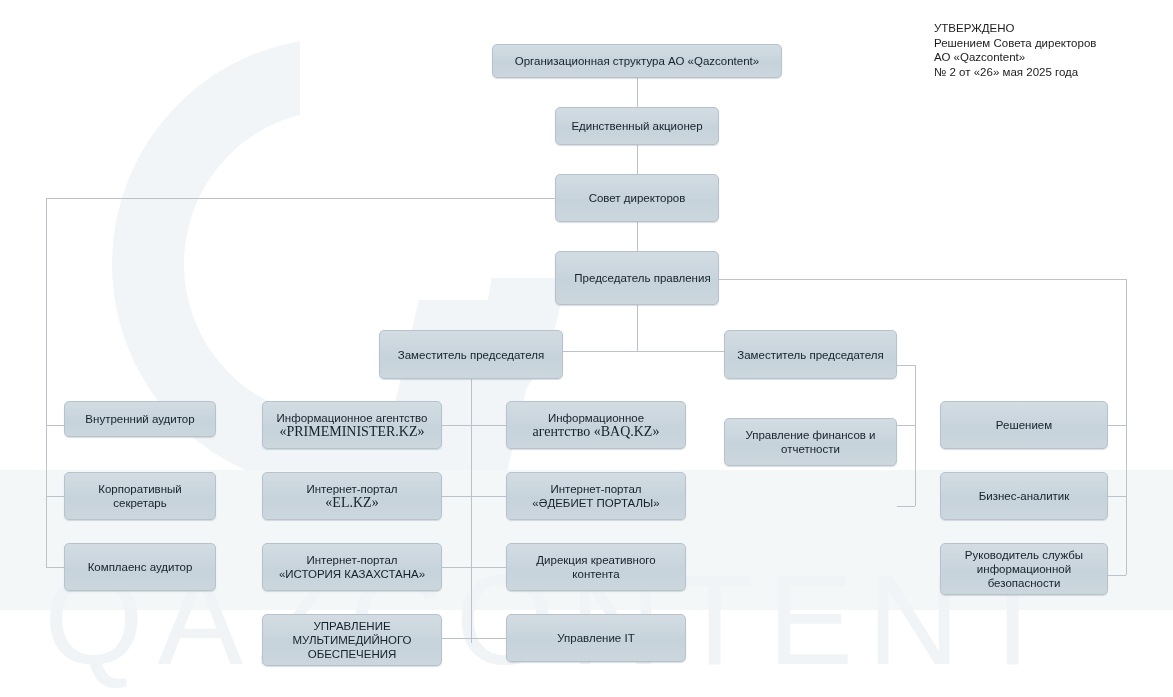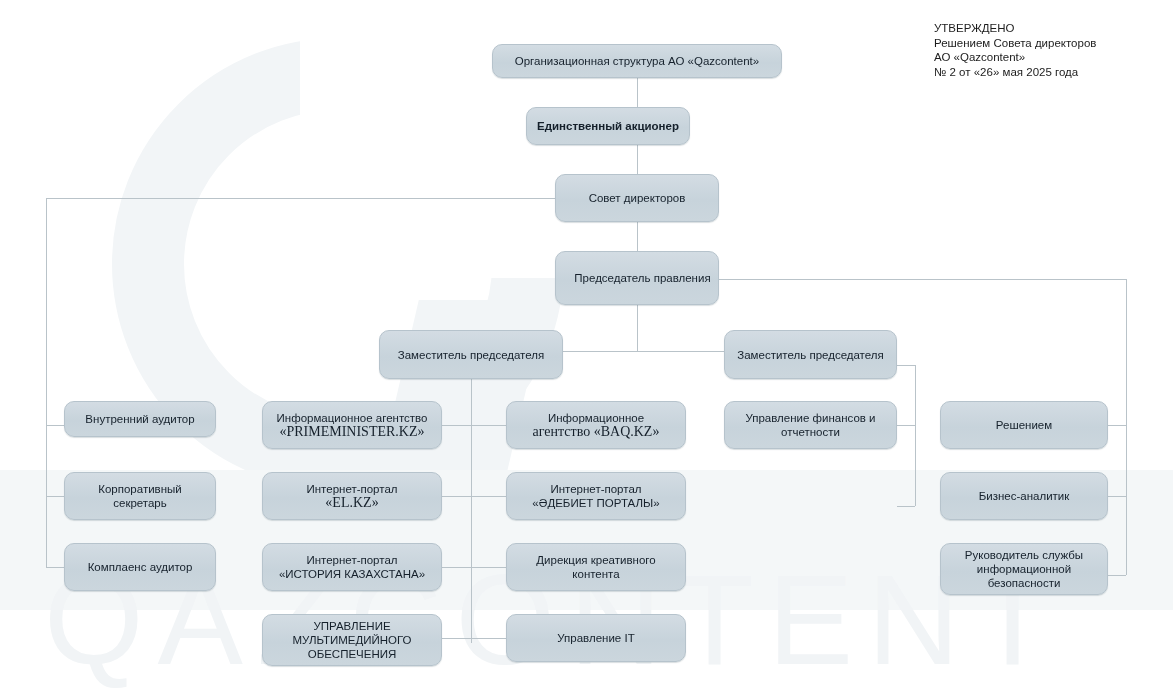--- a/index.html
+++ b/index.html
@@ -79,21 +79,21 @@
   .ln.v { width: 1px; }
 
   
   .node {
     position: absolute;
     box-sizing: border-box;
     display: flex;
     align-items: center;
     justify-content: center;
     text-align: center;
-    border-radius: 10px;
+    border-radius: 5px;
     background: linear-gradient(180deg, #d3dce3 0%, #c7d3db 55%, #cbd6dd 100%);
     border: 1px solid #b6c3cc;
     color: #15202b;
     font-size: 11.5px;
     line-height: 14px;
     padding: 2px 6px;
     z-index: 2;
     box-shadow: 0 1px 1px rgba(120,135,145,0.28);
     font-family: "Liberation Sans", "DejaVu Sans", sans-serif;
   }
@@ -168,21 +168,21 @@
 
   <div class="ln v" style="left:915px; top:365px; height:141px;"></div>
   <div class="ln h" style="left:897px; top:365px; width:18px;"></div>
   <div class="ln h" style="left:897px; top:425px; width:18px;"></div>
   <div class="ln h" style="left:897px; top:506px; width:18px;"></div>
 
   <div class="node" style="left:492px; top:44px; width:290px; height:34px;">
     <span>Организационная структура АО «Qazcontent»</span>
   </div>
 
-  <div class="node" style="left:526px; top:107px; width:164px; height:38px;font-weight:bold;">
+  <div class="node" style="left:555px; top:107px; width:164px; height:38px;">
     <span>Единственный акционер</span>
   </div>
 
   <div class="node" style="left:555px; top:174px; width:164px; height:48px;">
     <span>Совет директоров</span>
   </div>
 
   <div class="node" style="left:555px; top:251px; width:164px; height:54px;padding-left:17px;">
     <span>Председатель правления</span>
   </div>
@@ -246,21 +246,21 @@
   <div class="node" style="left:506px; top:543px; width:180px; height:48px;">
     <div>
       <span>Дирекция креативного</span>
       <span>контента</span>
     </div>
   </div>
   <div class="node" style="left:506px; top:614px; width:180px; height:48px;">
     <span>Управление IT</span>
   </div>
 
-  <div class="node" style="left:724px; top:401px; width:173px; height:48px;">
+  <div class="node" style="left:724px; top:418px; width:173px; height:48px;">
     <div>
       <span>Управление финансов и</span>
       <span>отчетности</span>
     </div>
   </div>
 
   <div class="node" style="left:940px; top:401px; width:168px; height:48px;">
     <span>Решением</span>
   </div>
   <div class="node" style="left:940px; top:543px; width:168px; height:52px;">

